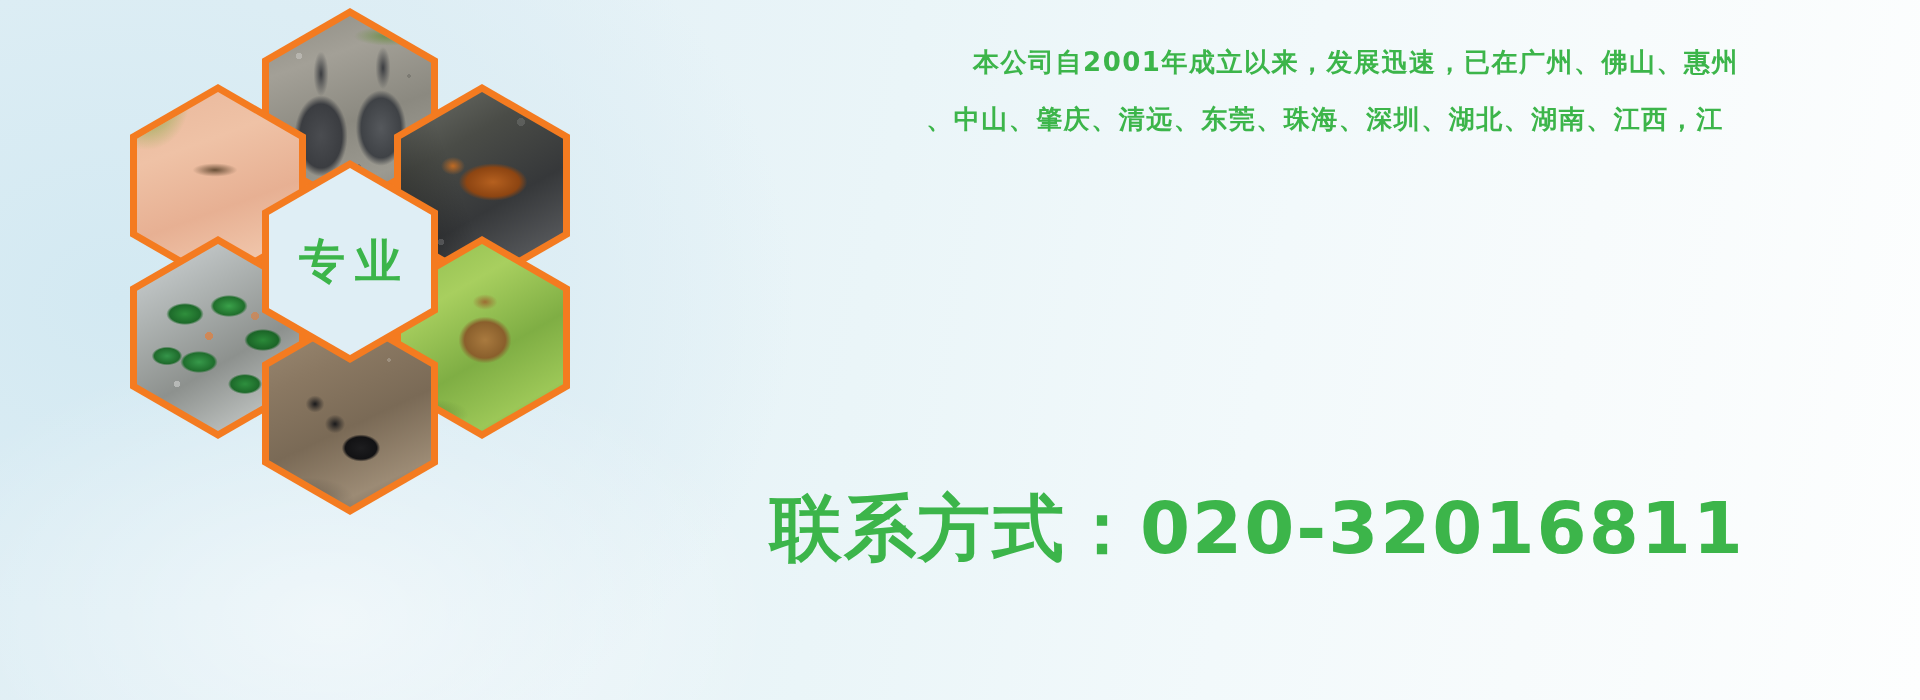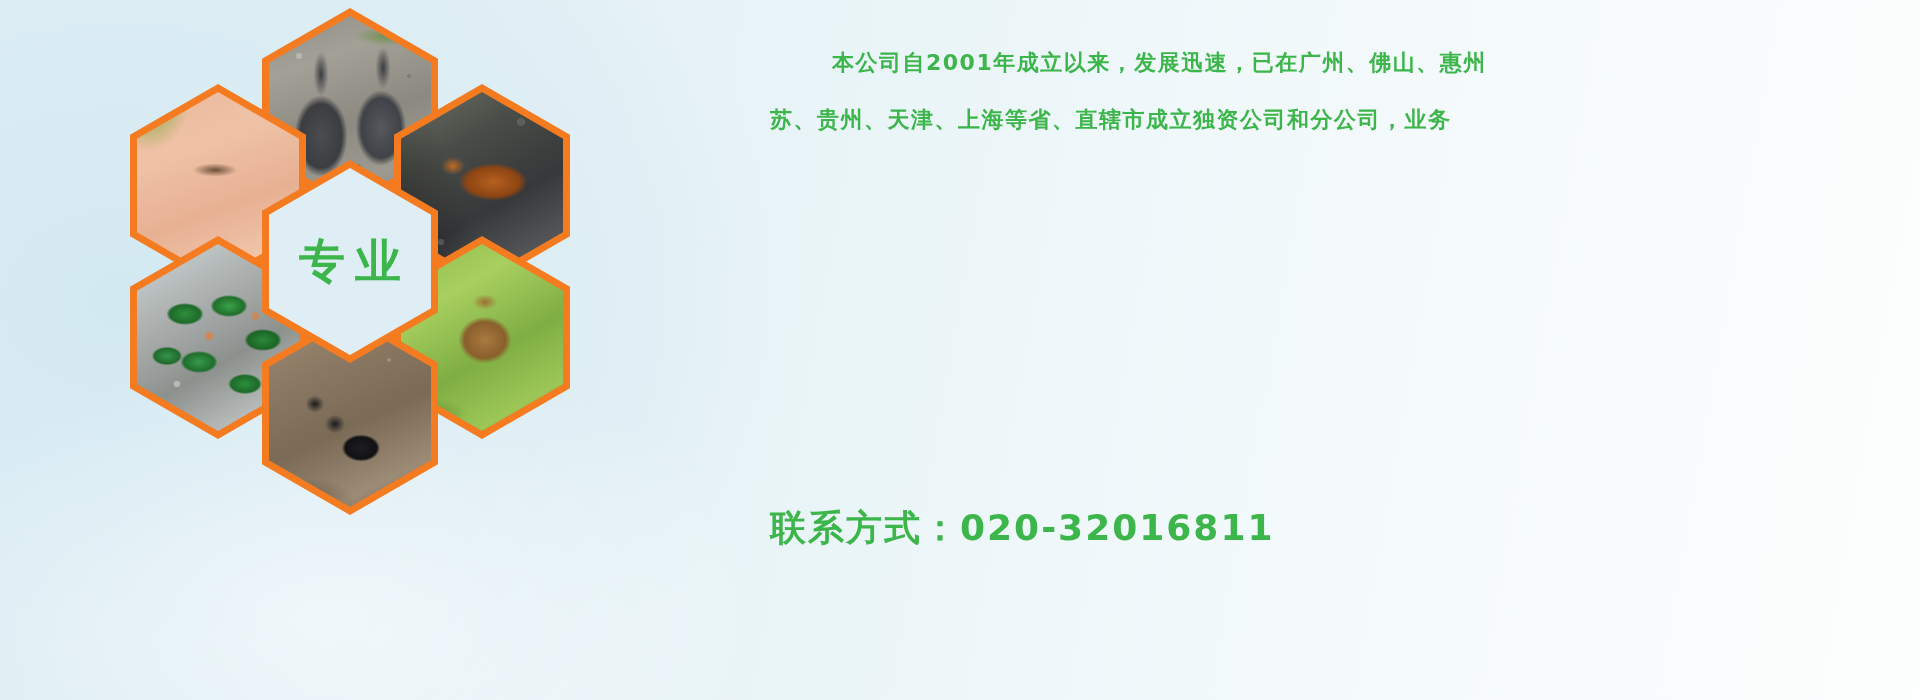--- a/index.html
+++ b/index.html
@@ -155,34 +155,35 @@
       radial-gradient(ellipse 50px 20px at 30px 170px, rgba(50,80,25,.35) 0%, rgba(0,0,0,0) 75%);
   }
 
   
   .copy{
     position:absolute;left:770px;top:34px;width:1110px;
   }
   .copy p{
     margin:0;
     color:#3cb54a;
-    font-size:22px;
+    font-size:26px;
     font-weight:bold;
     line-height:57px;
     letter-spacing:1.5px;
     white-space:nowrap;
+    text-align:center;
   }
   .copy p.indent{text-indent:62px;}
 
   .contact{
     position:absolute;left:770px;top:490px;width:1110px;
     color:#3cb54a;font-weight:bold;
   }
   .contact .line{
-    font-size:36px;line-height:76px;letter-spacing:2px;white-space:nowrap;
+    font-size:72px;line-height:76px;letter-spacing:2px;white-space:nowrap;
   }
   .contact .line2{padding-left:160px;}
 </style>
 </head>
 <body>
 
 <div class="stage">
   <div class="wash"></div>
 
   <div class="comb">
@@ -228,20 +229,20 @@
         <div class="center-text">
           <span>专业</span>
         </div>
       </div>
     </div>
 
   </div>
 
   <div class="copy">
     <p class="indent">本公司自2001年成立以来，发展迅速，已在广州、佛山、惠州</p>
-    <p>苏、贵州、天津、上海等省、直辖市成立独资公司和分公司，业务</p>
+    <p>、中山、肇庆、清远、东莞、珠海、深圳、湖北、湖南、江西，江</p>
   </div>
 
   <div class="contact">
     <div class="line line1">联系方式：020-32016811</div>
   </div>
 
 </div>
 
 </body></html>

